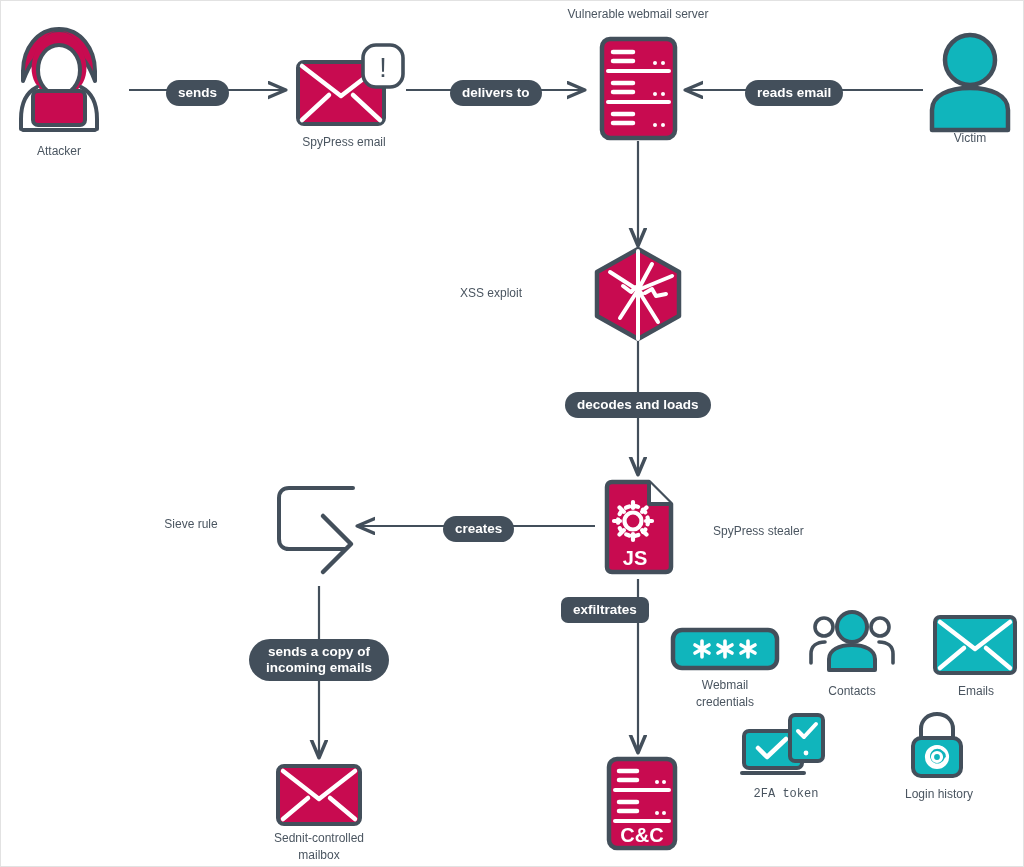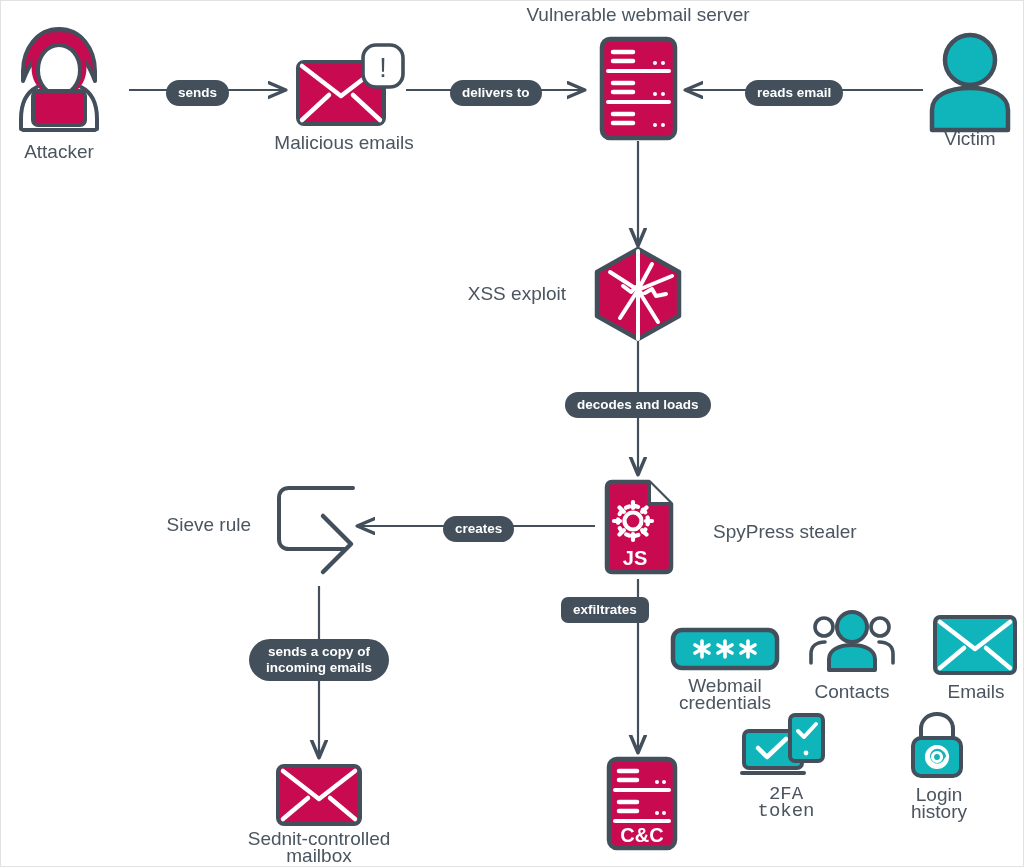--- a/index.html
+++ b/index.html
@@ -19,27 +19,27 @@
     box-sizing: border-box;
     overflow: hidden;
   }
   .node {
     position: absolute;
     box-sizing: border-box;
   }
   .caption {
     position: absolute;
     color: #4a5560;
-    font-size: 19px;
+    font-size: 12px;
     line-height: 17px;
     text-align: center;
     white-space: pre-line;
     font-family: "Liberation Sans", sans-serif;
   }
-  .caption.left-side { text-align: right; }
+  .caption.left-side { text-align: center; }
   .caption.right-side { text-align: left; }
   .pill {
     position: absolute;
     background: #434f5b;
     color: #ffffff;
     font-size: 13.5px;
     font-weight: bold;
     line-height: 16px;
     text-align: center;
     border-radius: 999px;
@@ -112,21 +112,21 @@
     <svg width="110" height="90" viewBox="0 0 110 90">
       <rect x="3" y="18" width="86" height="62" rx="6" fill="#C80B50" stroke="#434f5b" stroke-width="4"></rect>
       <path d="M7 22 L46 52 L85 22" fill="none" stroke="#ffffff" stroke-width="4.5" stroke-linecap="round" stroke-linejoin="round"></path>
       <path d="M7 76 L34 51" fill="none" stroke="#ffffff" stroke-width="4.5" stroke-linecap="round"></path>
       <path d="M85 76 L58 51" fill="none" stroke="#ffffff" stroke-width="4.5" stroke-linecap="round"></path>
 
       <rect x="68" y="1" width="40" height="42" rx="13" fill="#ffffff" stroke="#434f5b" stroke-width="3.6"></rect>
       <text x="88" y="33" text-anchor="middle" font-family="Liberation Sans, sans-serif" font-size="27" fill="#434f5b">!</text>
     </svg>
   </div>
-  <div class="caption" style="left:267px; top:133px; width:152px;">Malicious emails</div>
+  <div class="caption" style="left:267px; top:133px; width:152px;">SpyPress email</div>
 
   <div class="caption" style="left:517px; top:5px; width:240px;">Vulnerable webmail server</div>
   <div class="node" style="left:598px; top:35px; width:79px; height:105px;">
     <svg width="79" height="105" viewBox="0 0 79 105">
       <rect x="3" y="3" width="73" height="99" rx="8" fill="#C80B50" stroke="#434f5b" stroke-width="4.5"></rect>
       <g stroke="#ffffff" stroke-linecap="round">
         <line x1="14" y1="16" x2="34" y2="16" stroke-width="4.5"></line>
         <line x1="14" y1="25" x2="34" y2="25" stroke-width="4.5"></line>
         <circle cx="56" cy="27" r="2" fill="#ffffff" stroke="none"></circle>
         <circle cx="64" cy="27" r="2" fill="#ffffff" stroke="none"></circle>

